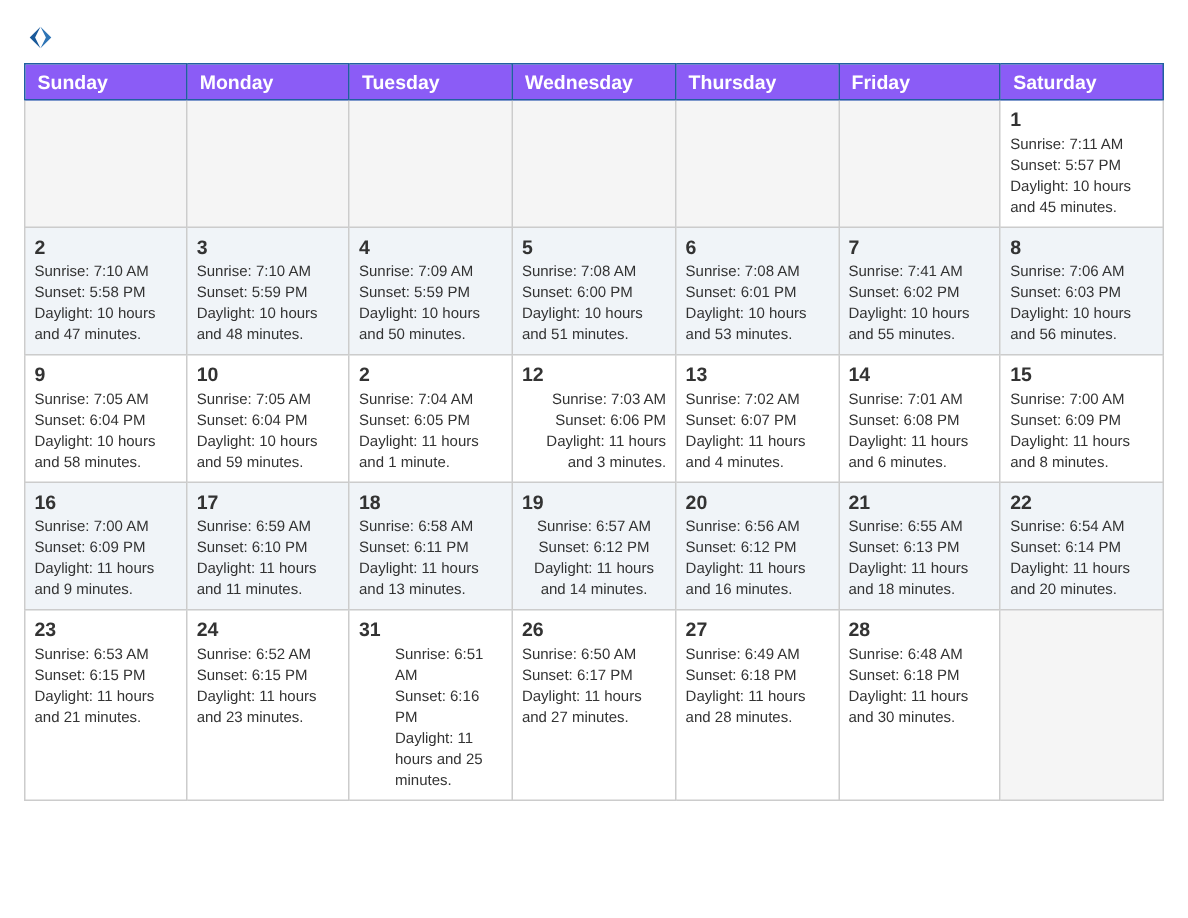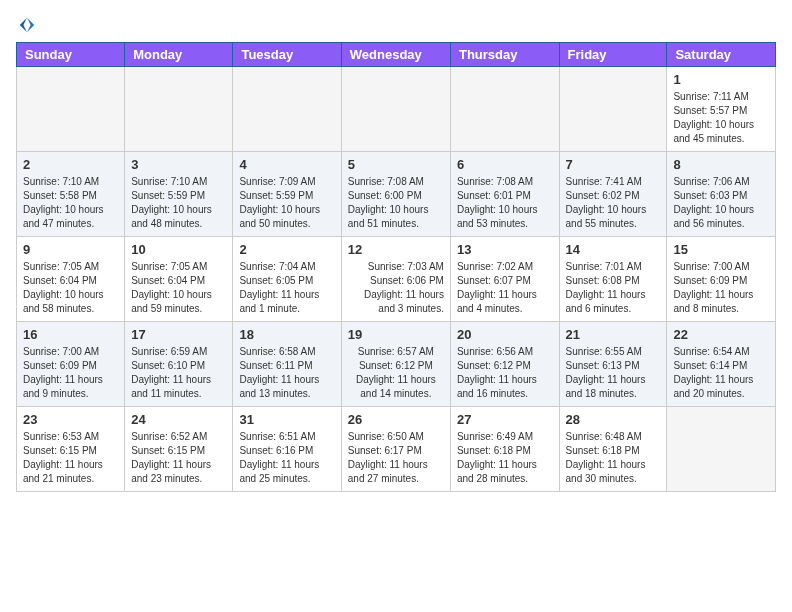--- a/index.html
+++ b/index.html
@@ -288,21 +288,21 @@
 Daylight: 11 hours and 21 minutes.</div>
         </td>
         <td>
           <span class="day-number">24</span>
           <div class="day-info" style="white-space: pre-line;">Sunrise: 6:52 AM
 Sunset: 6:15 PM
 Daylight: 11 hours and 23 minutes.</div>
         </td>
         <td>
           <span class="day-number">31</span>
-          <div class="day-info" style="white-space: pre-line;">Sunrise: 6:51 AM
+          <div class="day-info" style="white-space: pre-line; margin-left: 24px;">Sunrise: 6:51 AM
 Sunset: 6:16 PM
 Daylight: 11 hours and 25 minutes.</div>
         </td>
         <td>
           <span class="day-number">26</span>
           <div class="day-info" style="white-space: pre-line;">Sunrise: 6:50 AM
 Sunset: 6:17 PM
 Daylight: 11 hours and 27 minutes.</div>
         </td>
         <td>

